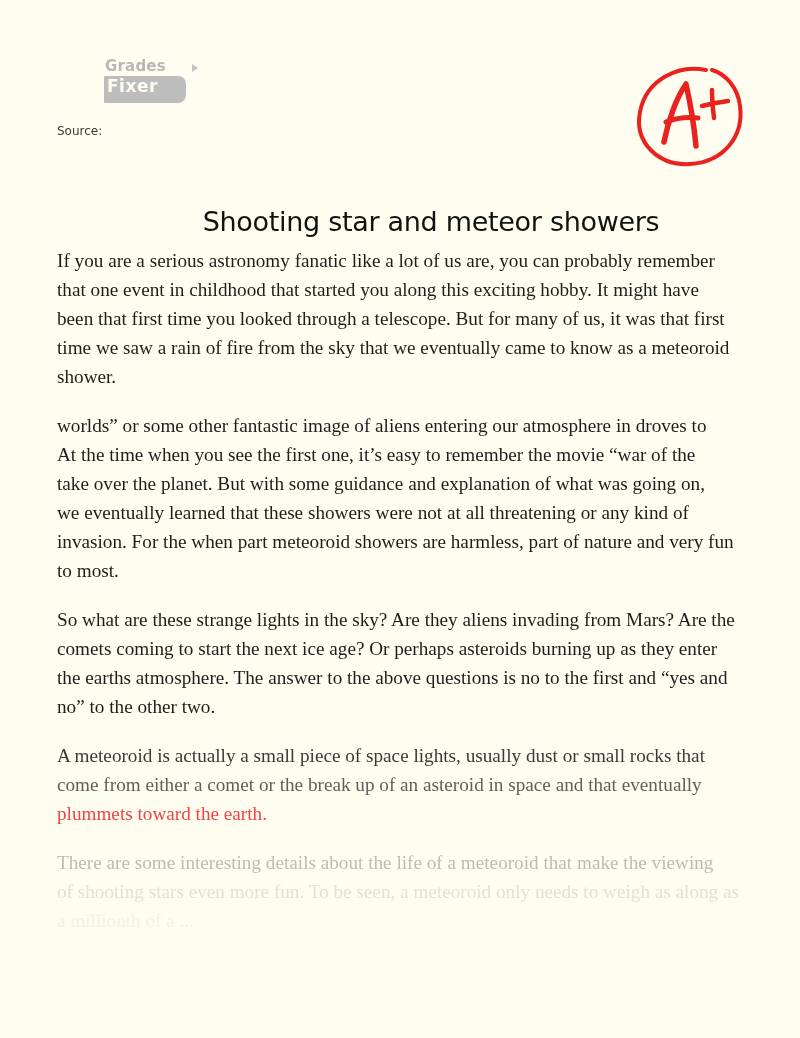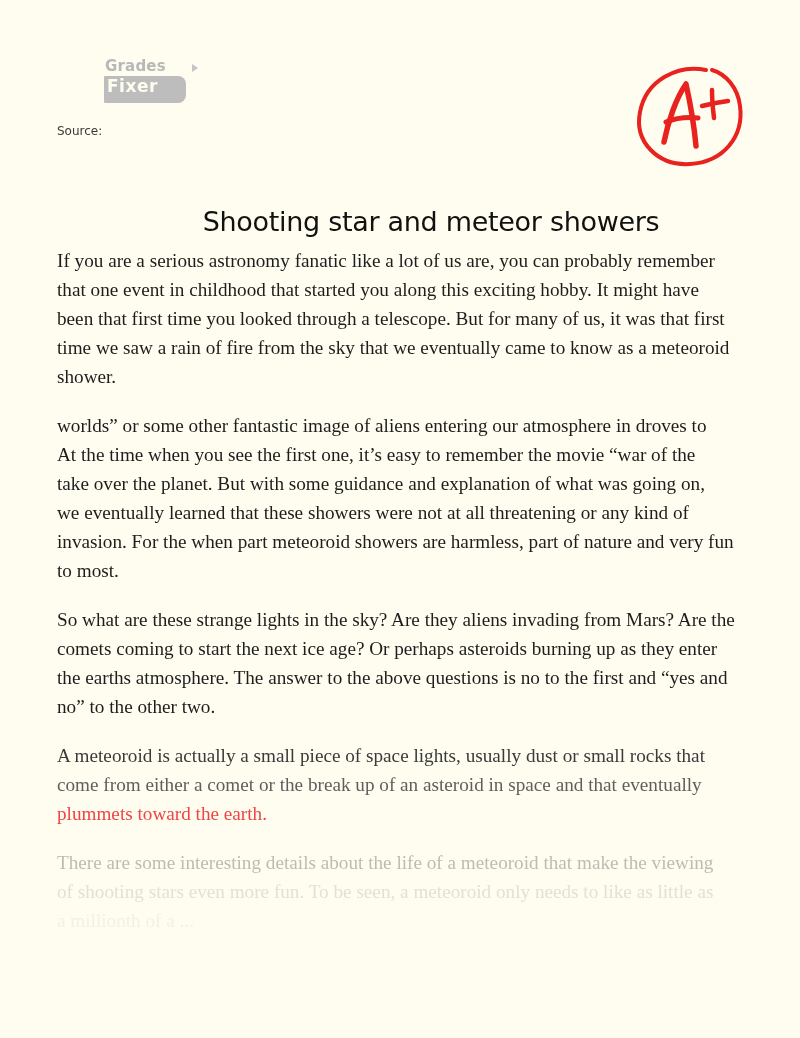--- a/index.html
+++ b/index.html
@@ -153,16 +153,16 @@
     <span>the earths atmosphere. The answer to the above questions is no to the first and “yes and</span>
     <span>no” to the other two.</span>
   </p>
   <p class="para fade1">
     <span style="color:#3a3a3a">A meteoroid is actually a small piece of space lights, usually dust or small rocks that</span>
     <span style="color:#5e5e5e">come from either a comet or the break up of an asteroid in space and that eventually</span>
     <span style="color:#ef4444">plummets toward the earth.</span>
   </p>
   <p class="para fade2">
     <span class="l1">There are some interesting details about the life of a meteoroid that make the viewing</span>
-    <span class="l2">of shooting stars even more fun. To be seen, a meteoroid only needs to like as little as</span>
+    <span class="l2">of shooting stars even more fun. To be seen, a meteoroid only needs to weigh as along as</span>
     <span class="l3">a millionth of a ...</span>
   </p>
 </div>
 
 </body></html>

